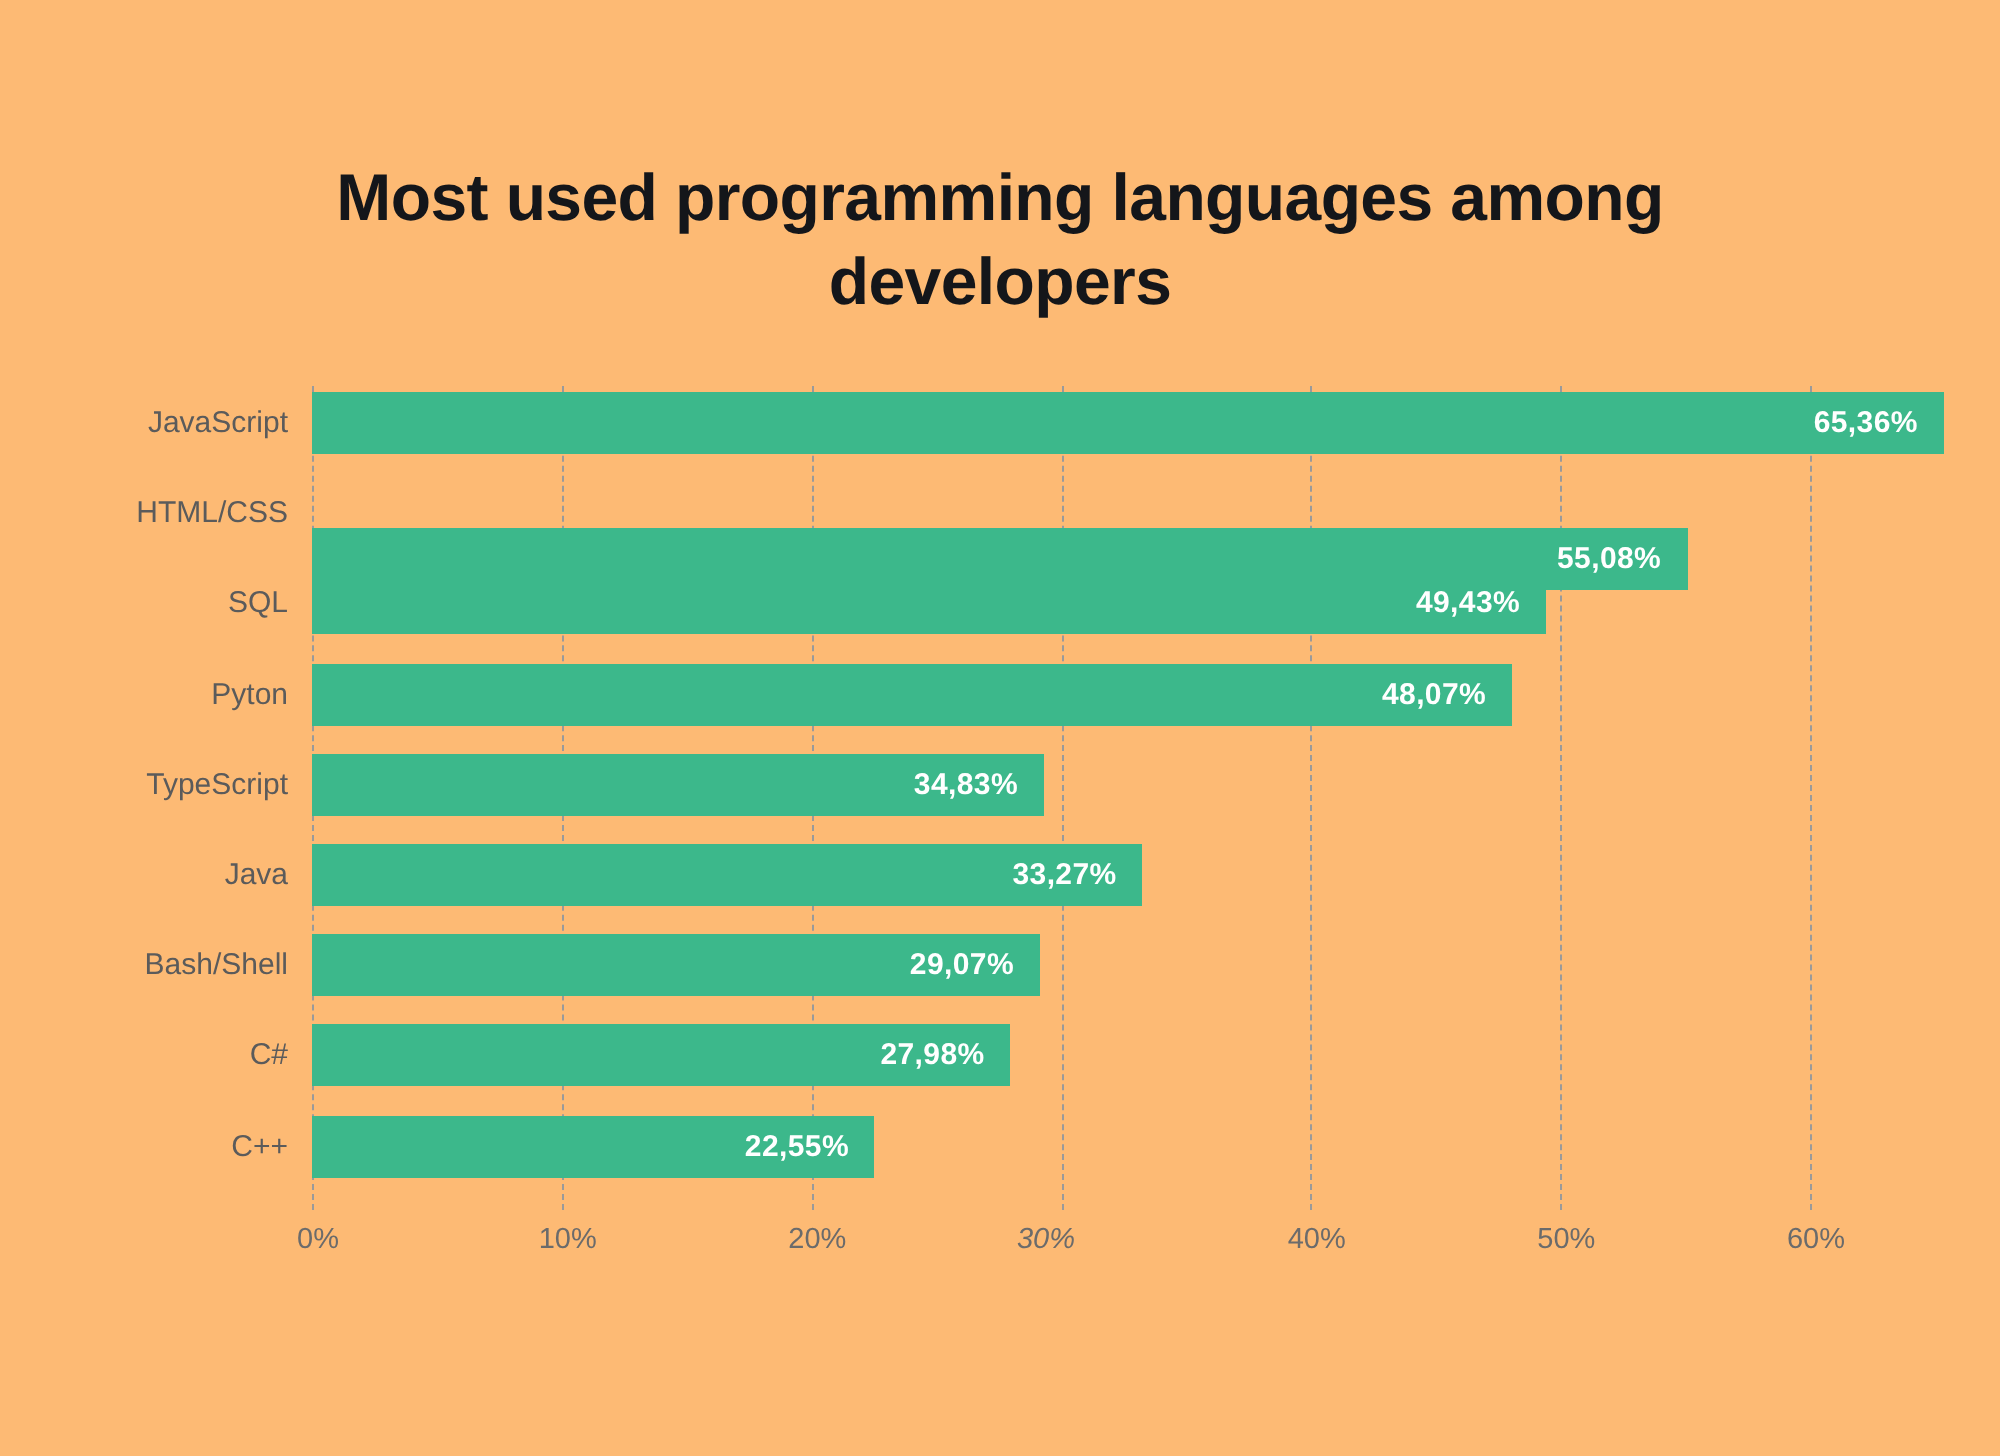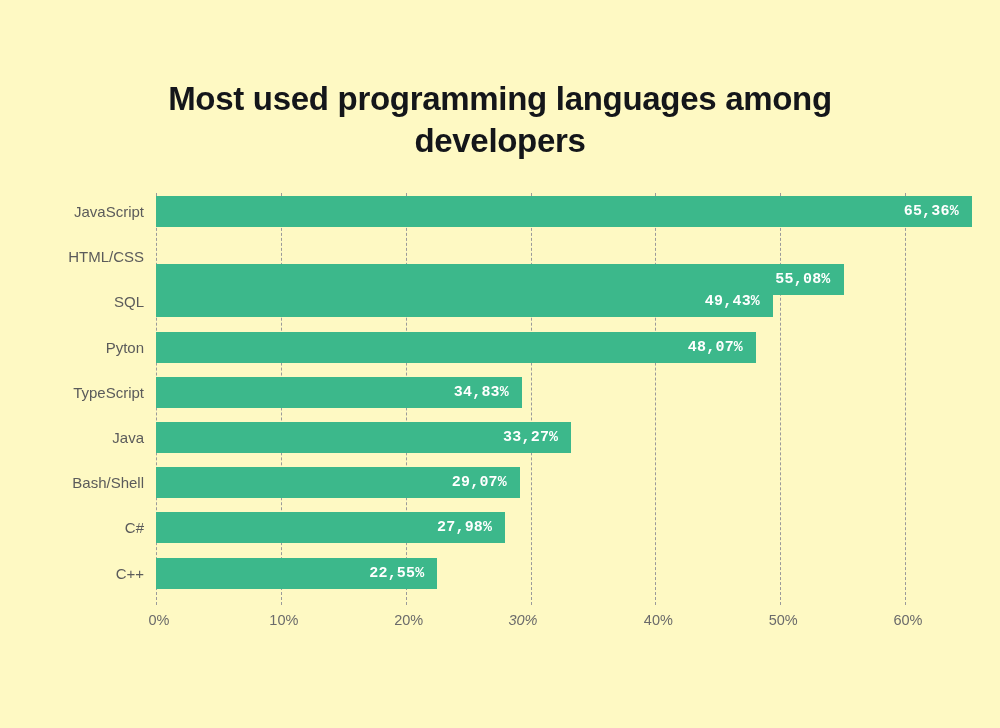--- a/index.html
+++ b/index.html
@@ -12,21 +12,21 @@
     height: 728px;
     font-family: "Liberation Sans", sans-serif;
     color: #333;
     overflow: hidden;
   }
 
   .figure {
     position: relative;
     width: 1000px;
     height: 728px;
-    background: #fef9c3;
+    background: #fdba74;
     box-sizing: border-box;
   }
 
   
   .chart-title {
     position: absolute;
     left: 110px;
     top: 78px;
     width: 780px;
     text-align: center;
@@ -64,21 +64,20 @@
     border-left: 1.5px dashed #9a9a9a;
   }
 
   
   .rows {
     position: absolute;
     left: 0;
     top: 0;
     width: 100%;
     height: 100%;
-    font-family: Liberation Mono, monospace;
   }
   .row {
     position: absolute;
     left: 0;
     height: 31px;
     width: 100%;
   }
   .bar {
     position: absolute;
     left: 0;

